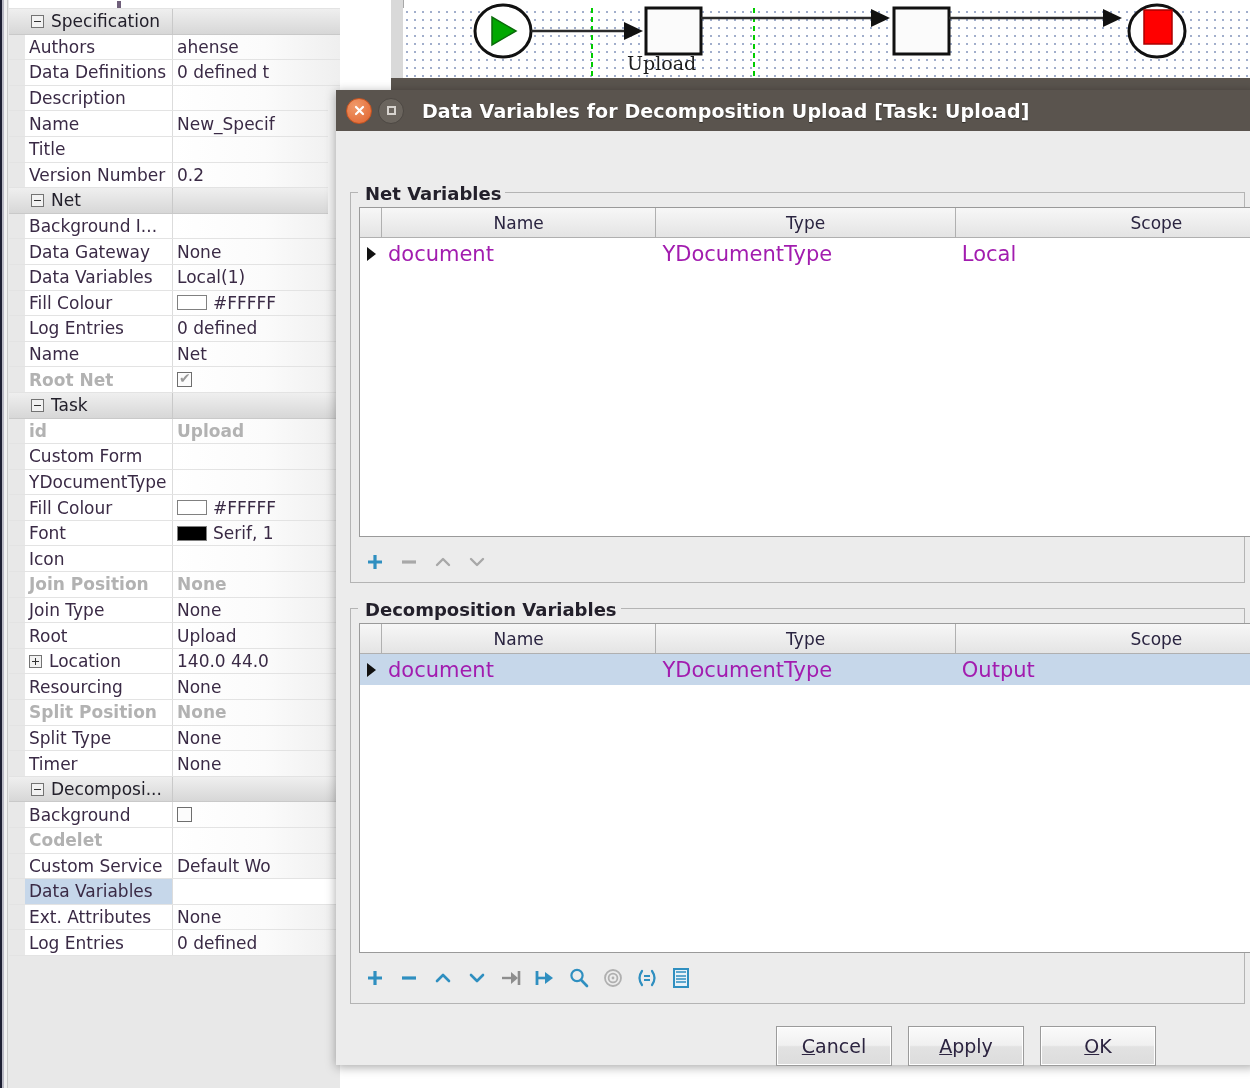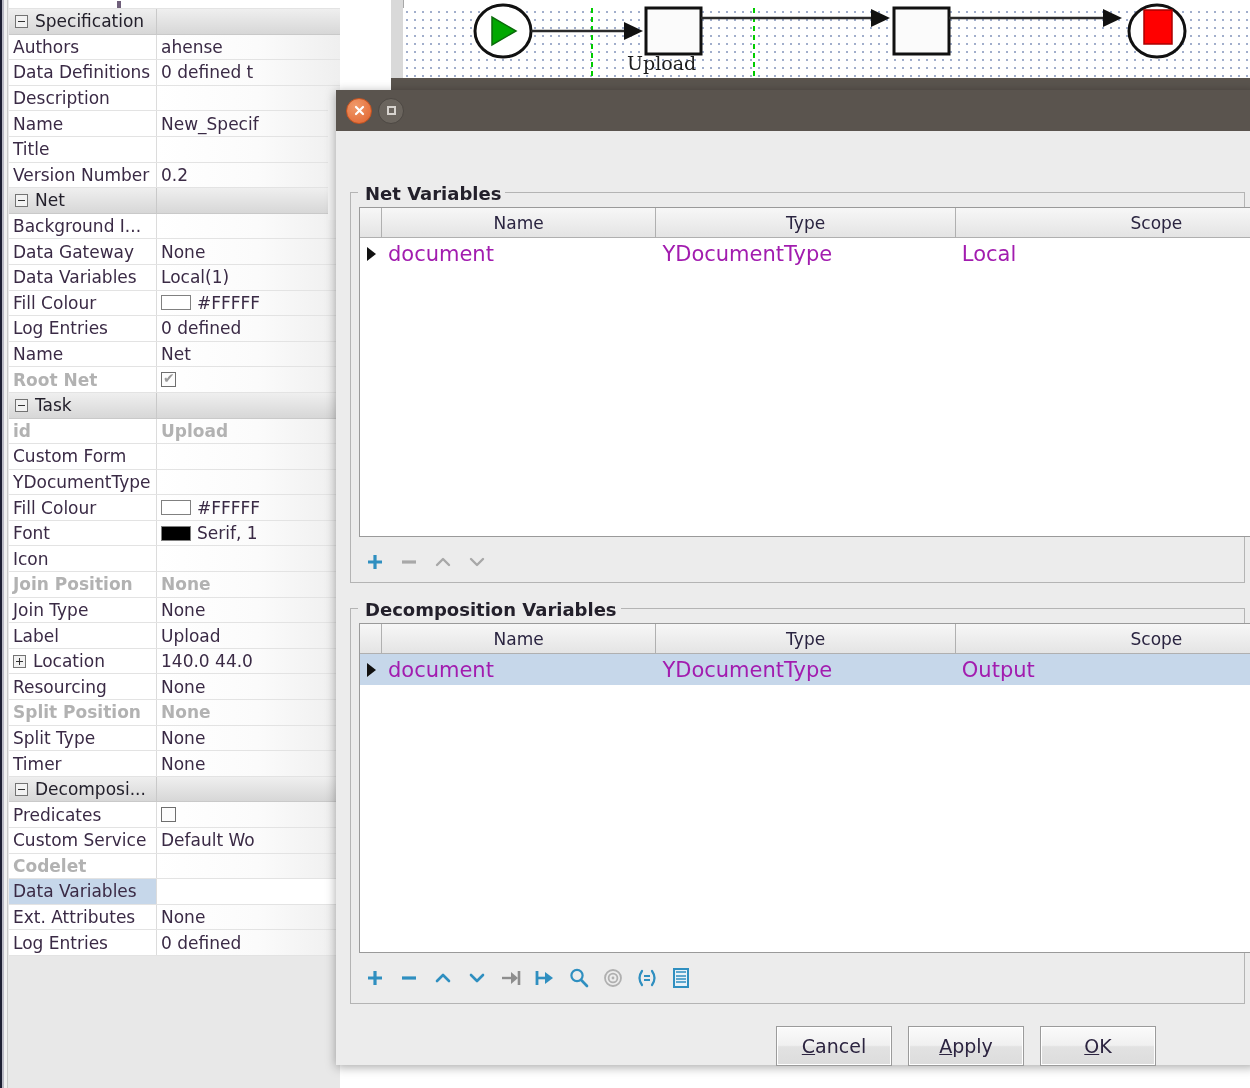--- a/index.html
+++ b/index.html
@@ -46,20 +46,21 @@
   }
   #propgrid-borderL { position:absolute; left:0; top:0; width:4px; height:1088px;
     background: linear-gradient(to right,#1d1f33 0px,#1d1f33 2px,#b9b9c4 2px,#b9b9c4 4px); }
   #propgrid-borderL2 { position:absolute; left:4px; top:0; width:4px; height:1088px;
     background:#f0f0f0; border-right:1px solid #c9c9c9; }
   #propgrid-rows { position: absolute; left: 9px; top: 0; width: 331px; }
 
   .pg-row {
     position: relative; height: 25.6px; display: flex; align-items: flex-start;
     border-bottom: 1px solid #e3e3e3;
+    padding-left: 16px;
   }
   .pg-row .pg-key {
     width: 148px; flex: 0 0 148px; height: 100%;
     display: flex; align-items: center;
     padding-left: 4px;
     font-size: 17px; color: #3a2a45;
     background: #ffffff;
     border-right: 1px solid #dcdcdc;
     white-space: nowrap; overflow: hidden;
   }
@@ -445,21 +446,21 @@
         <div class="pg-row">
           <div class="pg-key">
             <span>Join Type</span>
           </div>
           <div class="pg-val">
             <span>None</span>
           </div>
         </div>
         <div class="pg-row">
           <div class="pg-key">
-            <span>Label</span>
+            <span>Root</span>
           </div>
           <div class="pg-val">
             <span>Upload</span>
           </div>
         </div>
         <div class="pg-row">
           <div class="pg-key">
             <span class="pg-toggle plus"></span>
             <span>Location</span>
           </div>
@@ -503,41 +504,41 @@
           <div class="pg-key">
             <span class="pg-toggle"></span>
             <span>Decomposi...</span>
           </div>
           <div class="pg-val">
             <span></span>
           </div>
         </div>
         <div class="pg-row">
           <div class="pg-key">
-            <span>Predicates</span>
+            <span>Background</span>
           </div>
           <div class="pg-val">
             <span class="pg-check"></span>
             <span></span>
           </div>
         </div>
+        <div class="pg-row disabled">
+          <div class="pg-key">
+            <span>Codelet</span>
+          </div>
+          <div class="pg-val">
+            <span></span>
+          </div>
+        </div>
         <div class="pg-row">
           <div class="pg-key">
             <span>Custom Service</span>
           </div>
           <div class="pg-val">
             <span>Default Wo</span>
-          </div>
-        </div>
-        <div class="pg-row disabled">
-          <div class="pg-key">
-            <span>Codelet</span>
-          </div>
-          <div class="pg-val">
-            <span></span>
           </div>
         </div>
         <div class="pg-row selected">
           <div class="pg-key">
             <span>Data Variables</span>
           </div>
           <div class="pg-val">
             <span></span>
           </div>
         </div>
@@ -567,20 +568,21 @@
       <div class="tb-btn close">
         <svg width="13" height="13" viewBox="0 0 13 13">
           <path d="M3 3 L10 10 M10 3 L3 10" stroke="#ffffff" stroke-width="2.2" stroke-linecap="round"></path>
         </svg>
       </div>
       <div class="tb-btn max">
         <svg width="13" height="13" viewBox="0 0 13 13">
           <rect x="3" y="3" width="7" height="7" fill="none" stroke="#d7d3ce" stroke-width="2"></rect>
         </svg>
       </div>
+      <div id="titlebar-text">Data Variables for  Decomposition Upload [Task: Upload]</div>
     </div>
 
     <div id="dlg-body">
 
       <div class="groupbox" style="left:14px; top:52px; width:895px; height:400px;">
         <div class="gb-frame"></div>
         <div class="gb-titlemask" style="width:132px;"></div>
         <div class="gb-title">Net Variables</div>
 
         <div class="tbl-wrap" style="left:9px; top:24px; width:1000px; height:330px;">

